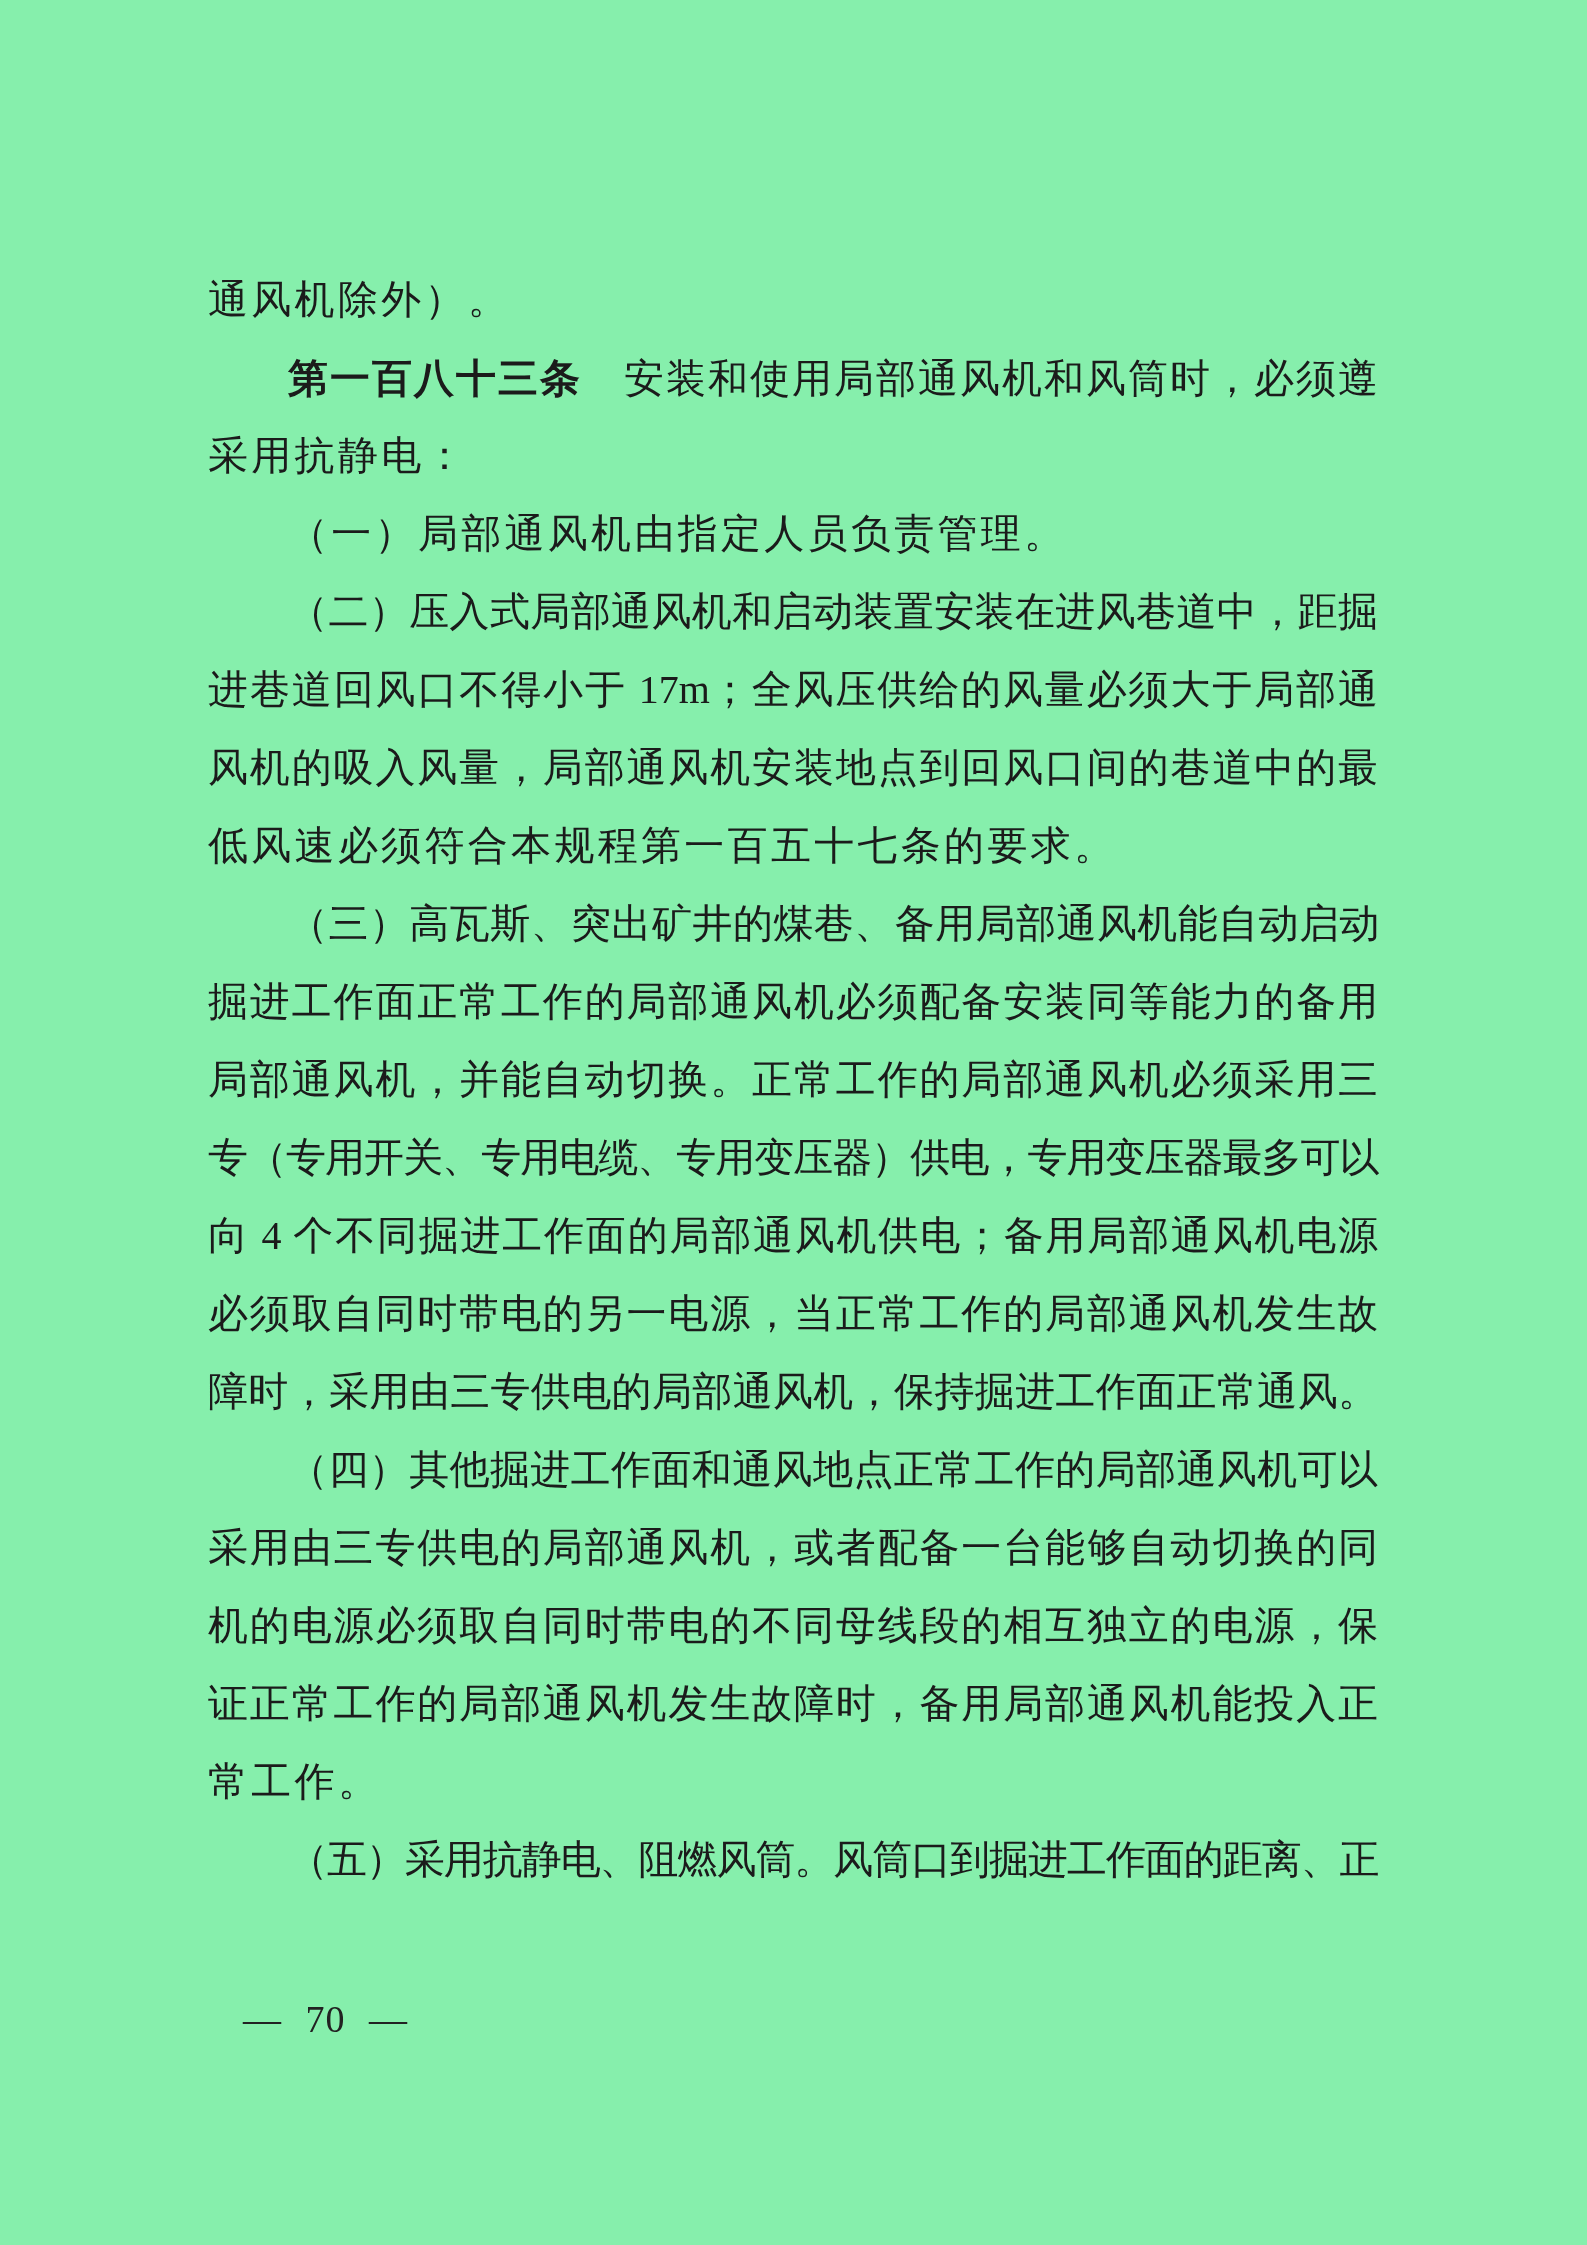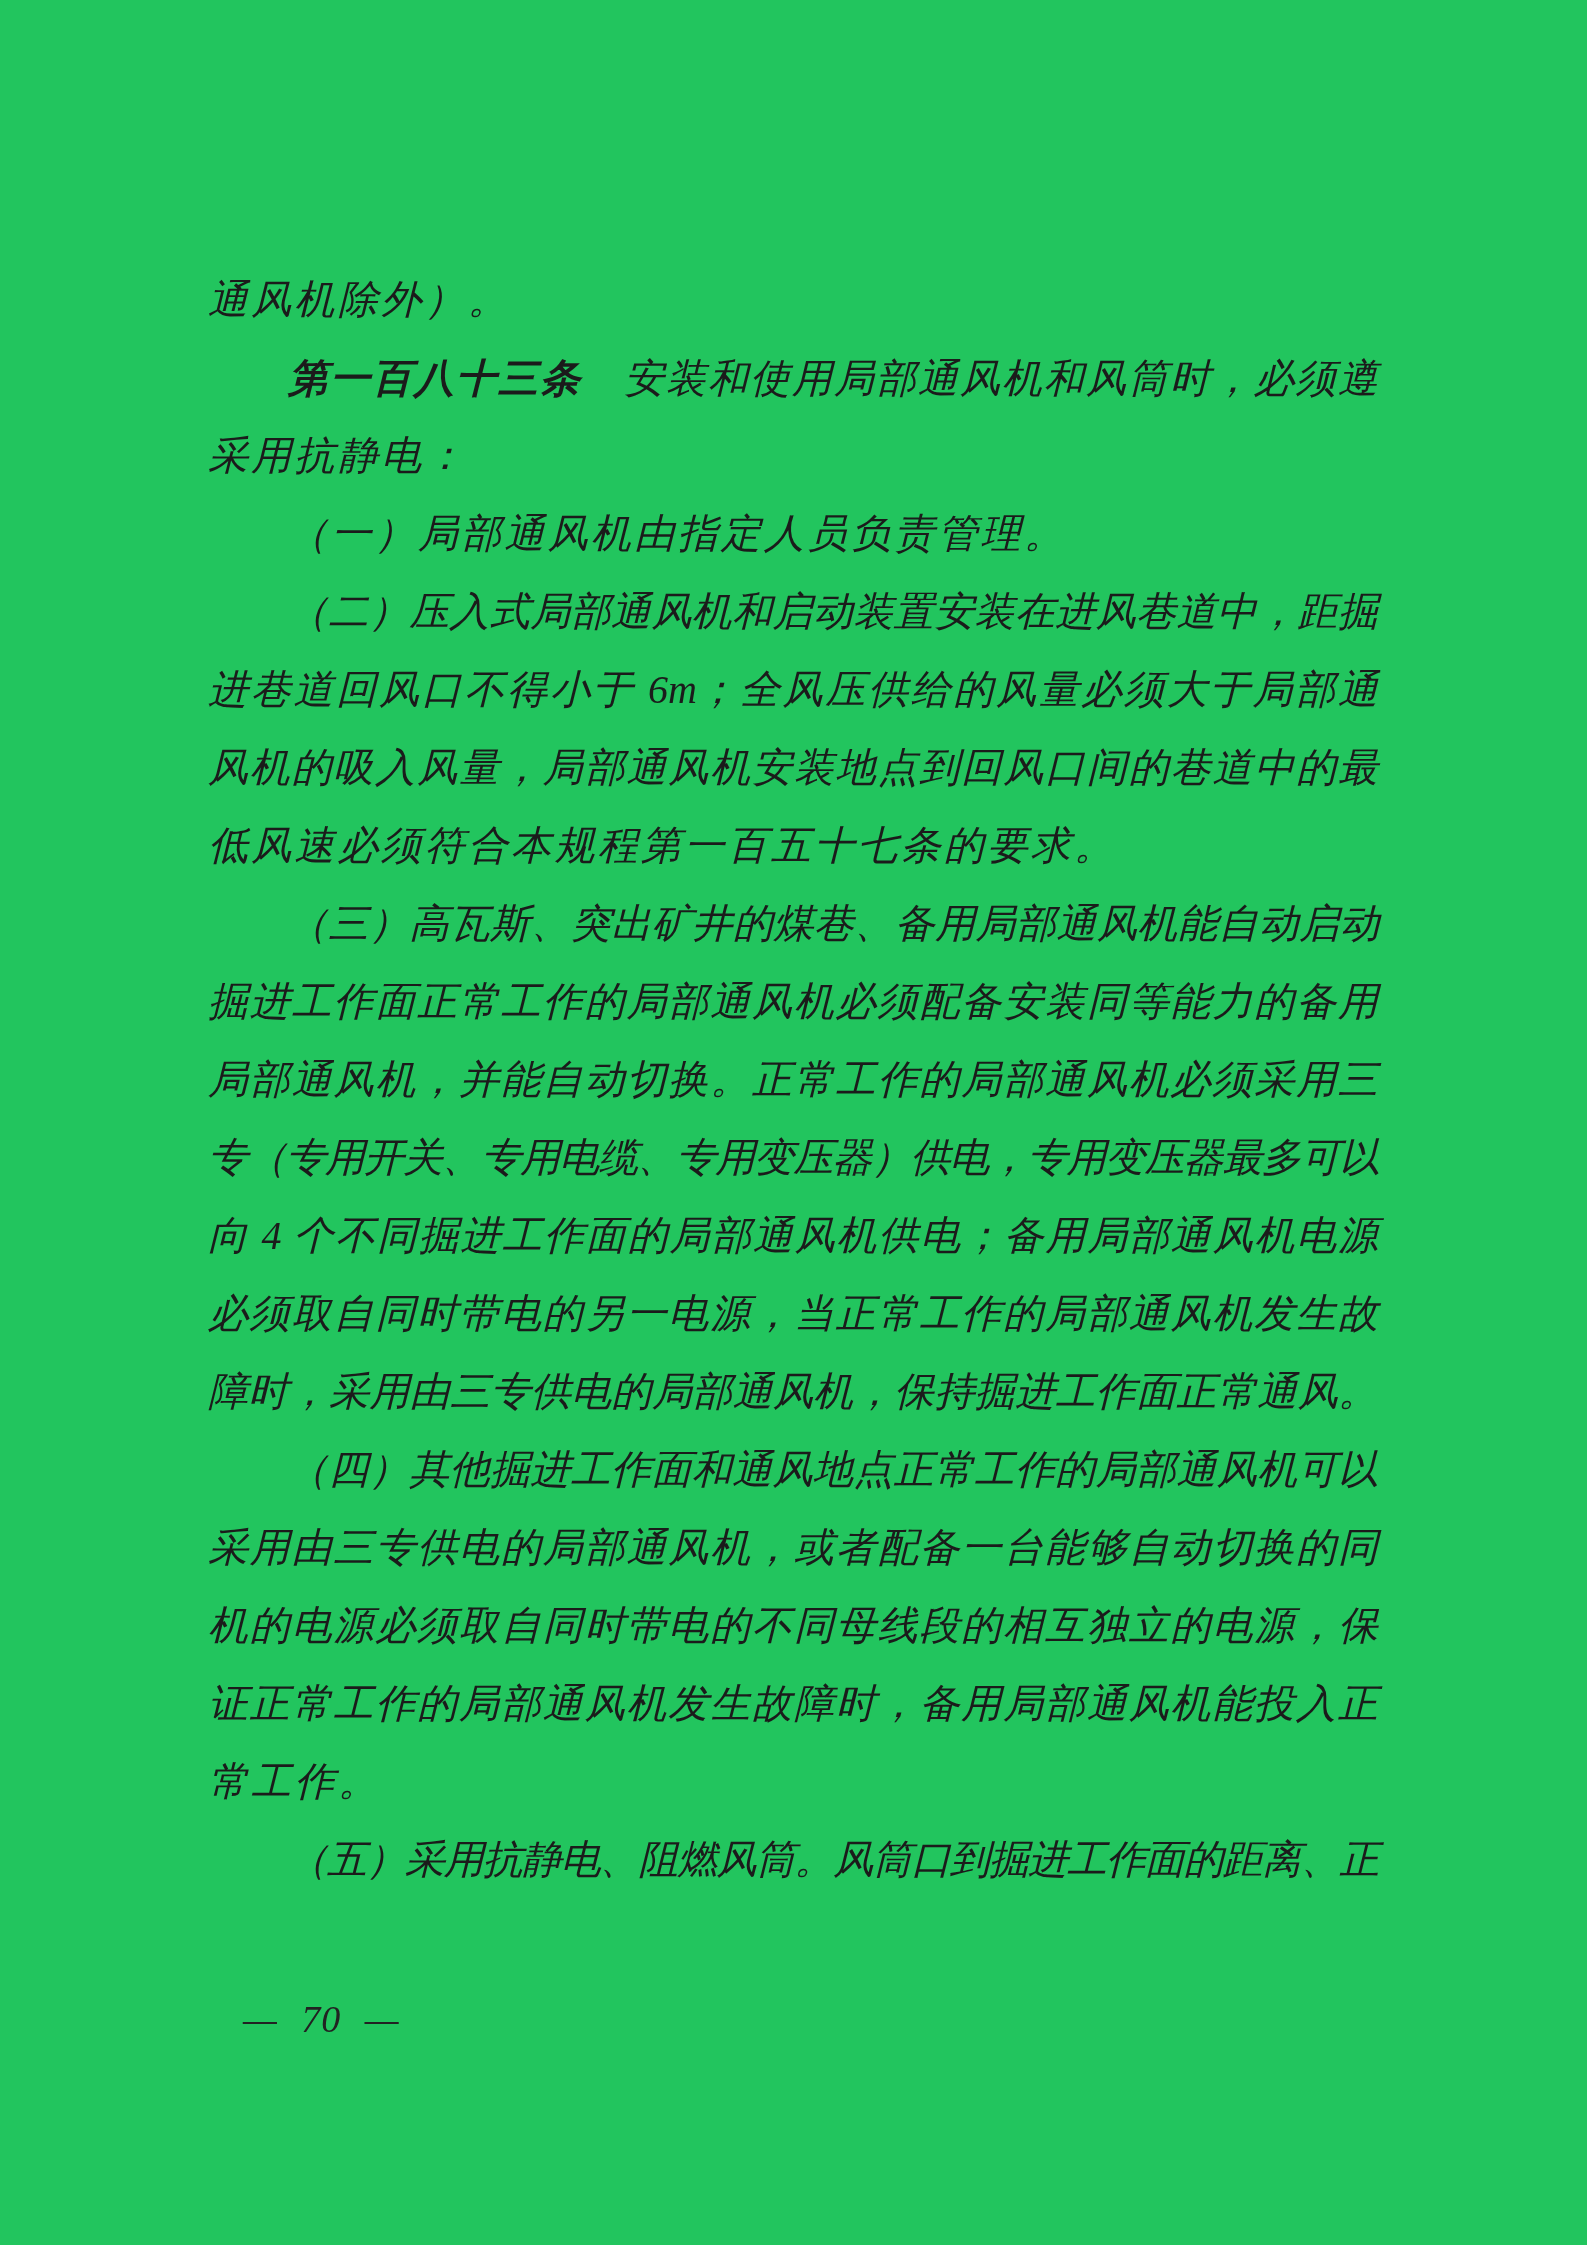--- a/index.html
+++ b/index.html
@@ -4,25 +4,24 @@
 <style>
   html, body {
     margin: 0;
     padding: 0;
     background: #ffffff;
   }
   .page {
     position: relative;
     width: 1587px;
     height: 2245px;
-    background: #22c55e;
+    background: #86efac;
     color: #1b1b1b;
     font-family: "Liberation Serif", serif;
     overflow: hidden;
-    font-style: italic;
   }
   .text-block {
     position: absolute;
     left: 208px;
     top: 261px;
     width: 1170px;
   }
   .line {
     height: 78px;
     line-height: 78px;
@@ -61,21 +60,21 @@
 </head>
 <body>
 
 <div class="page">
   <main class="text-block">
       <div class="line">通风机除外）。</div>
       <div class="line indent fill"><span class="term">第一百八十三条</span>　安装和使用局部通风机和风筒时，必须遵</div>
       <div class="line">采用抗静电：</div>
       <div class="line indent">（一）局部通风机由指定人员负责管理。</div>
       <div class="line indent fill">（二）压入式局部通风机和启动装置安装在进风巷道中，距掘</div>
-      <div class="line fill">进巷道回风口不得小于 6m；全风压供给的风量必须大于局部通</div>
+      <div class="line fill">进巷道回风口不得小于 17m；全风压供给的风量必须大于局部通</div>
       <div class="line fill">风机的吸入风量，局部通风机安装地点到回风口间的巷道中的最</div>
       <div class="line">低风速必须符合本规程第一百五十七条的要求。</div>
       <div class="line indent fill tight">（三）高瓦斯、突出矿井的煤巷、备用局部通风机能自动启动</div>
       <div class="line fill">掘进工作面正常工作的局部通风机必须配备安装同等能力的备用</div>
       <div class="line fill">局部通风机，并能自动切换。正常工作的局部通风机必须采用三</div>
       <div class="line fill tight">专（专用开关、专用电缆、专用变压器）供电，专用变压器最多可以</div>
       <div class="line fill">向 4 个不同掘进工作面的局部通风机供电；备用局部通风机电源</div>
       <div class="line fill">必须取自同时带电的另一电源，当正常工作的局部通风机发生故</div>
       <div class="line fill">障时，采用由三专供电的局部通风机，保持掘进工作面正常通风。</div>
       <div class="line indent fill">（四）其他掘进工作面和通风地点正常工作的局部通风机可以</div>

